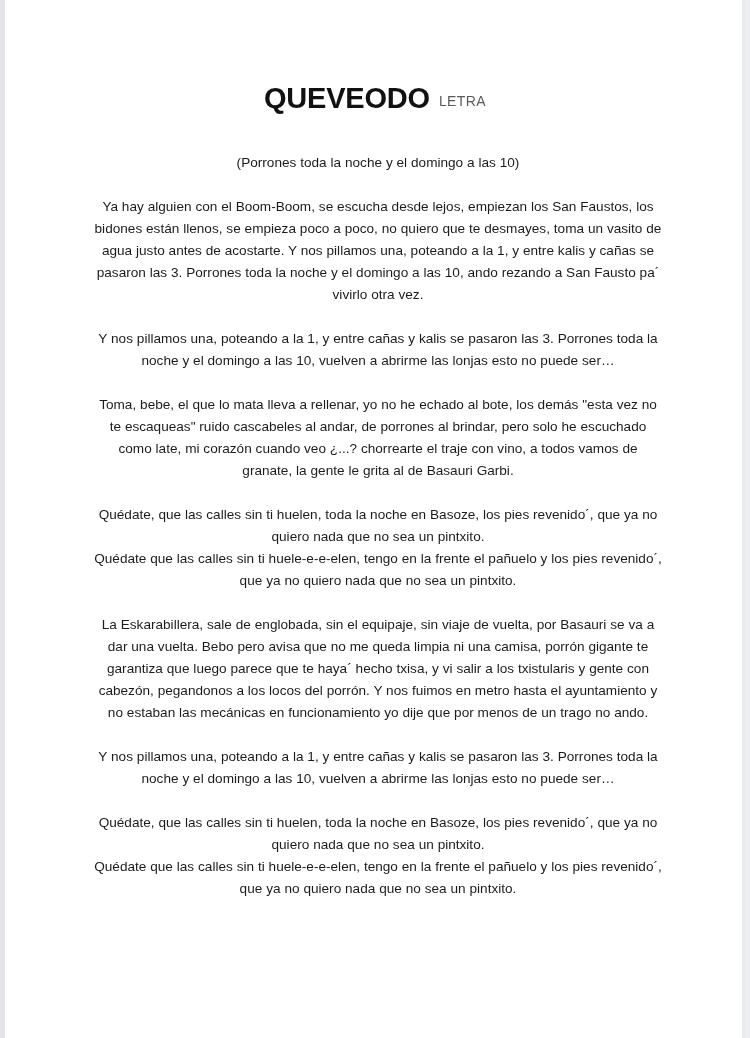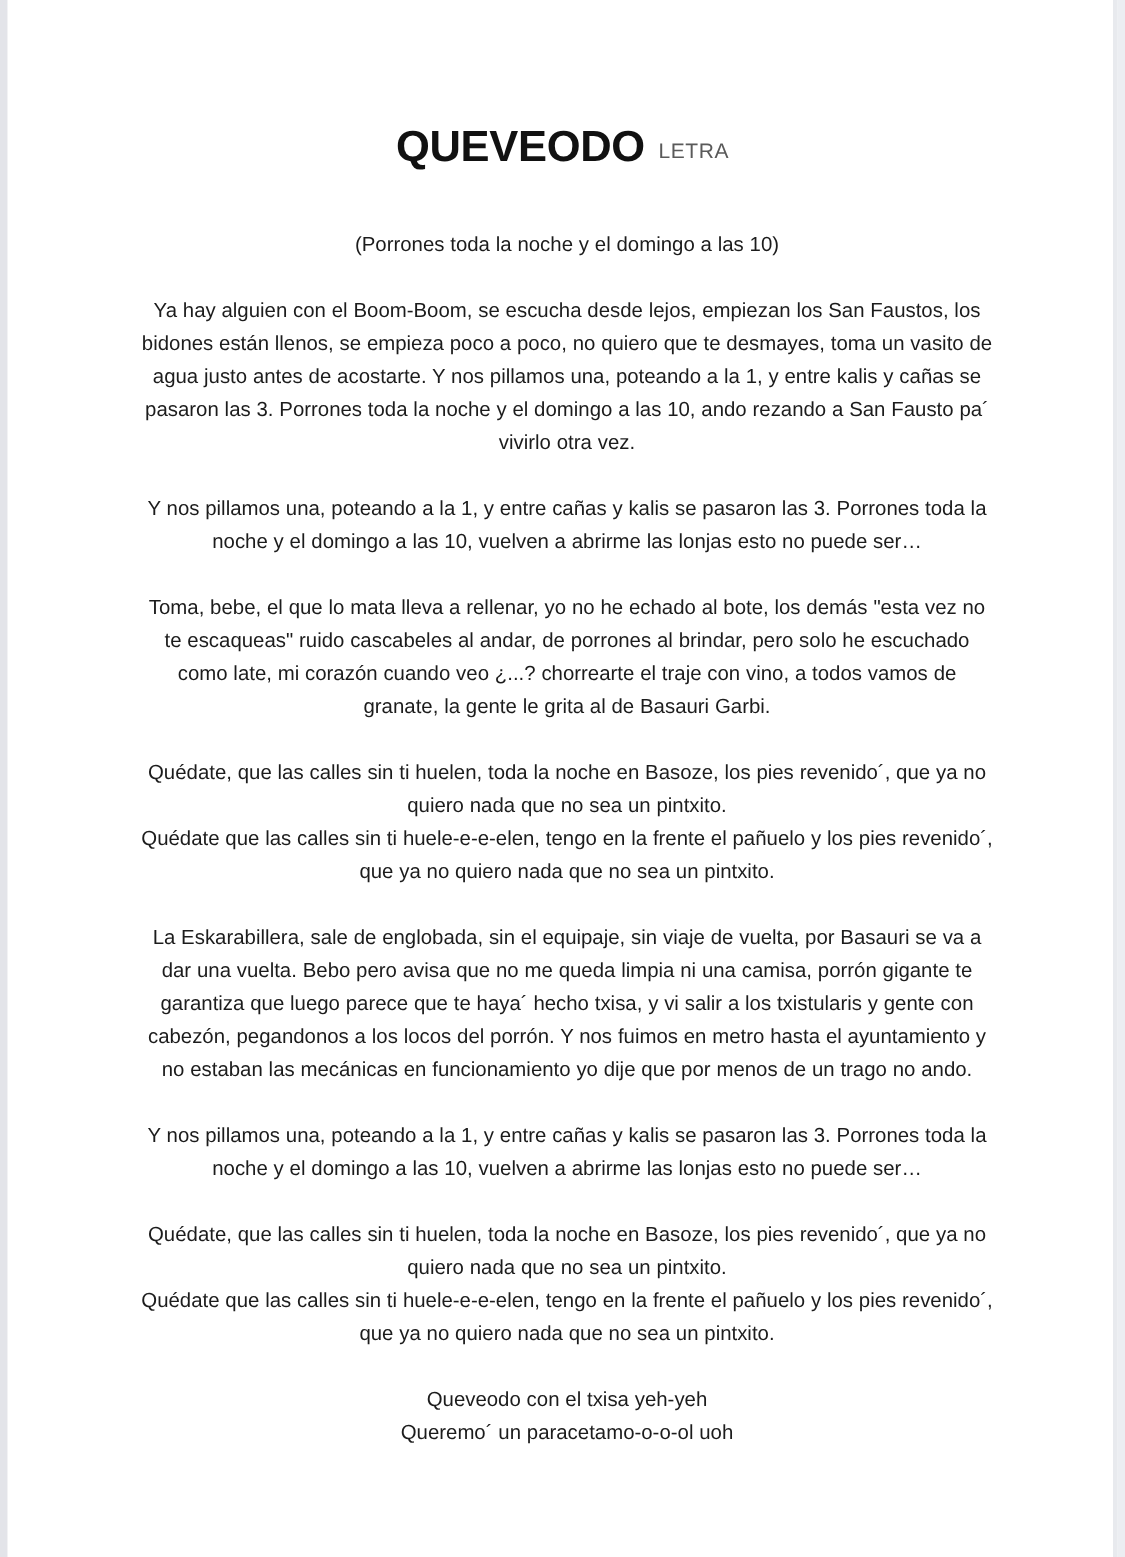--- a/index.html
+++ b/index.html
@@ -124,20 +124,16 @@
         <p class="para">
           <span class="ln">La Eskarabillera, sale de englobada, sin el equipaje, sin viaje de vuelta, por Basauri se va a dar una vuelta. Bebo pero avisa que no me queda limpia ni una camisa, porrón gigante te garantiza que luego parece que te haya´ hecho txisa, y vi salir a los txistularis y gente con cabezón, pegandonos a los locos del porrón. Y nos fuimos en metro hasta el ayuntamiento y no estaban las mecánicas en funcionamiento yo dije que por menos de un trago no ando.</span>
         </p>
         <p class="para">
           <span class="ln">Y nos pillamos una, poteando a la 1, y entre cañas y kalis se pasaron las 3. Porrones toda la noche y el domingo a las 10, vuelven a abrirme las lonjas esto no puede ser…</span>
         </p>
         <p class="para">
           <span class="ln">Quédate, que las calles sin ti huelen, toda la noche en Basoze, los pies revenido´, que ya no quiero nada que no sea un pintxito.</span>
           <span class="ln">Quédate que las calles sin ti huele-e-e-elen, tengo en la frente el pañuelo y los pies revenido´, que ya no quiero nada que no sea un pintxito.</span>
         </p>
-        <p class="para">
-          <span class="ln">Queveodo con el txisa yeh-yeh</span>
-          <span class="ln">Queremo´ un paracetamo-o-o-ol uoh</span>
-        </p>
       </div>
 
   </div>
 </div>
 
 </body></html>

